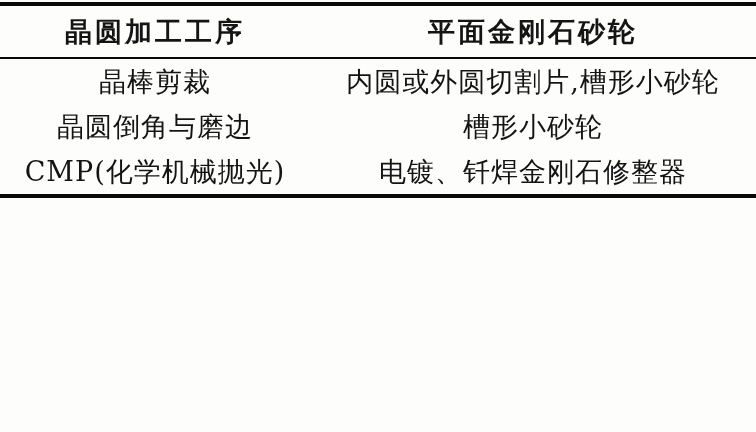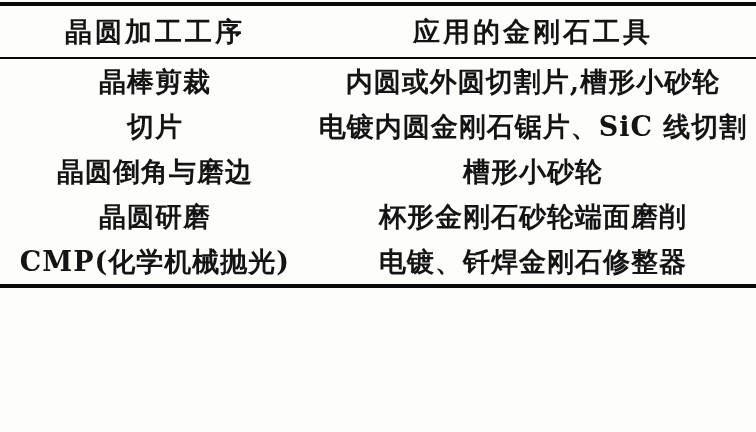--- a/index.html
+++ b/index.html
@@ -39,55 +39,47 @@
   thead th {
     height: 51px;
     font-size: 27px;
     font-weight: 700;
     letter-spacing: 3px;
     border-bottom: 2px solid #0a0a0a;
   }
   tbody td {
     height: 45px;
     font-size: 27px;
-    font-weight: 700;
+    font-weight: 400;
     letter-spacing: 1px;
   }
 </style>
 </head>
 <body>
 
 <div class="page">
   <table class="tbl">
     <colgroup>
       <col class="c1">
       <col class="c2">
     </colgroup>
     <thead>
       <tr>
         <th>晶圆加工工序</th>
-        <th>应用的金刚石工具</th>
+        <th>平面金刚石砂轮</th>
       </tr>
     </thead>
     <tbody>
       <tr>
         <td>晶棒剪裁</td>
         <td>内圆或外圆切割片,槽形小砂轮</td>
       </tr>
       <tr>
-        <td>切片</td>
-        <td>电镀内圆金刚石锯片、SiC 线切割</td>
-      </tr>
-      <tr>
         <td>晶圆倒角与磨边</td>
         <td>槽形小砂轮</td>
-      </tr>
-      <tr>
-        <td>晶圆研磨</td>
-        <td>杯形金刚石砂轮端面磨削</td>
       </tr>
       <tr>
         <td>CMP(化学机械抛光)</td>
         <td>电镀、钎焊金刚石修整器</td>
       </tr>
     </tbody>
   </table>
 </div>
 
 </body></html>

